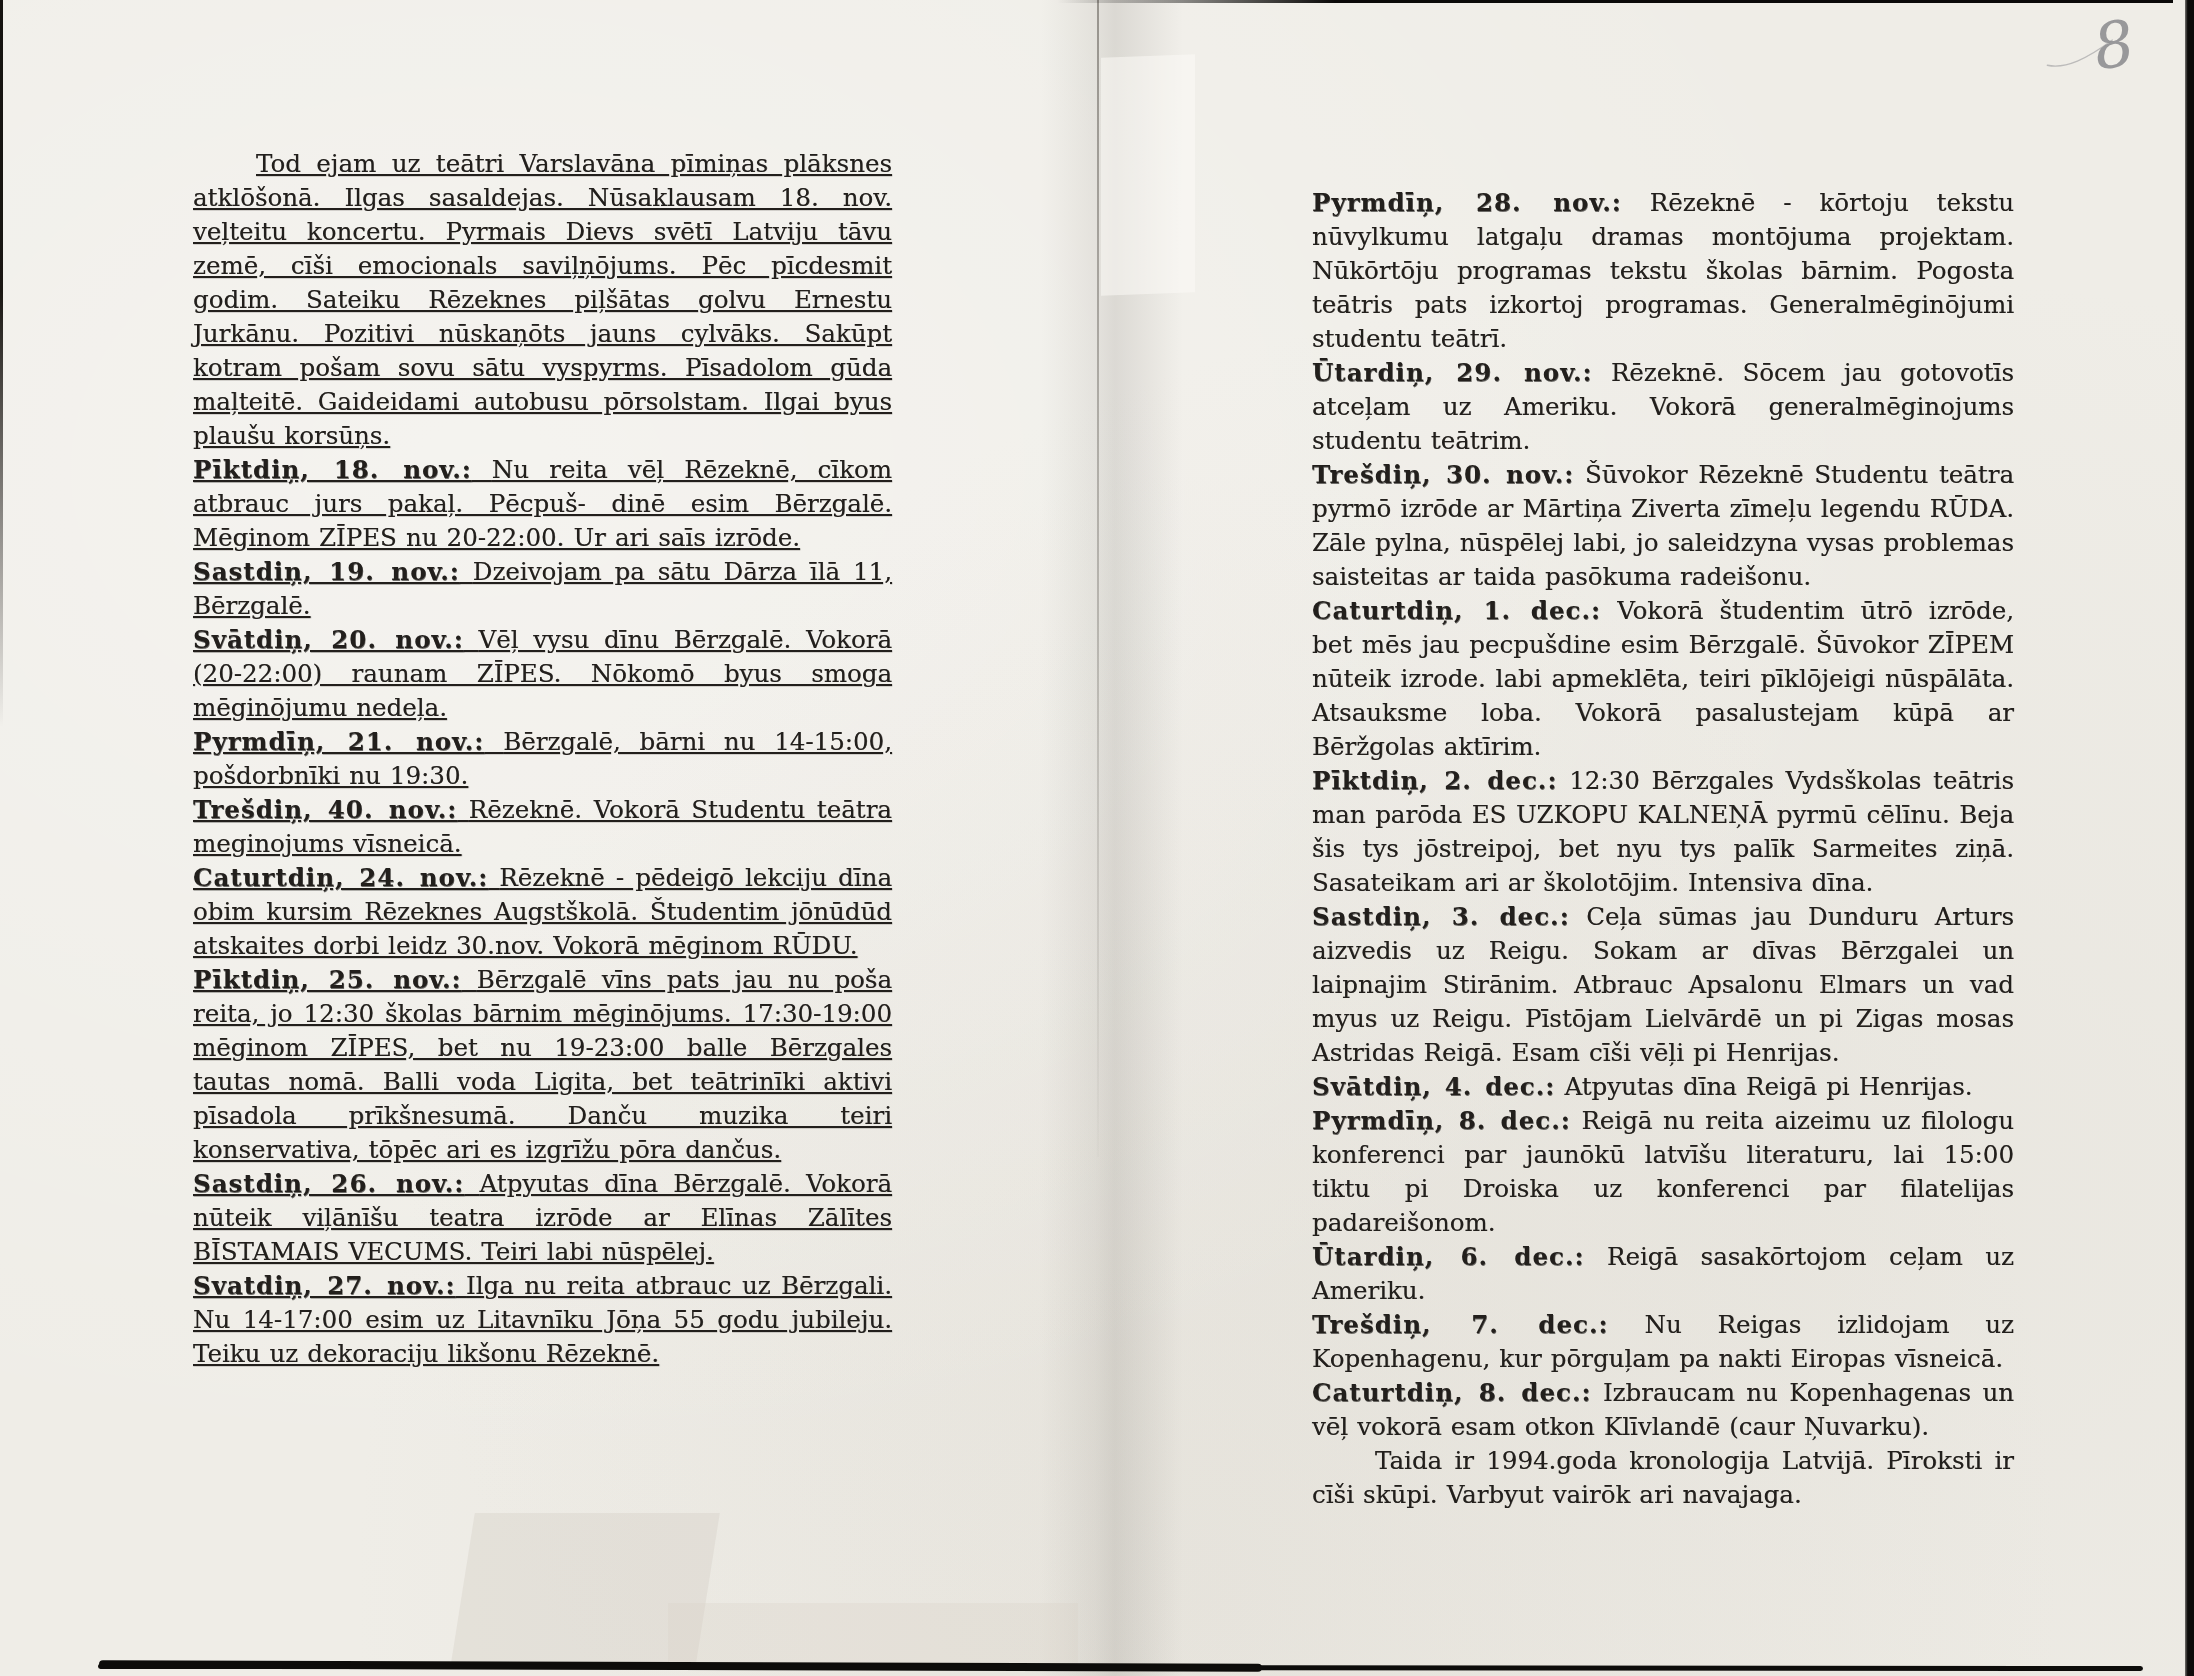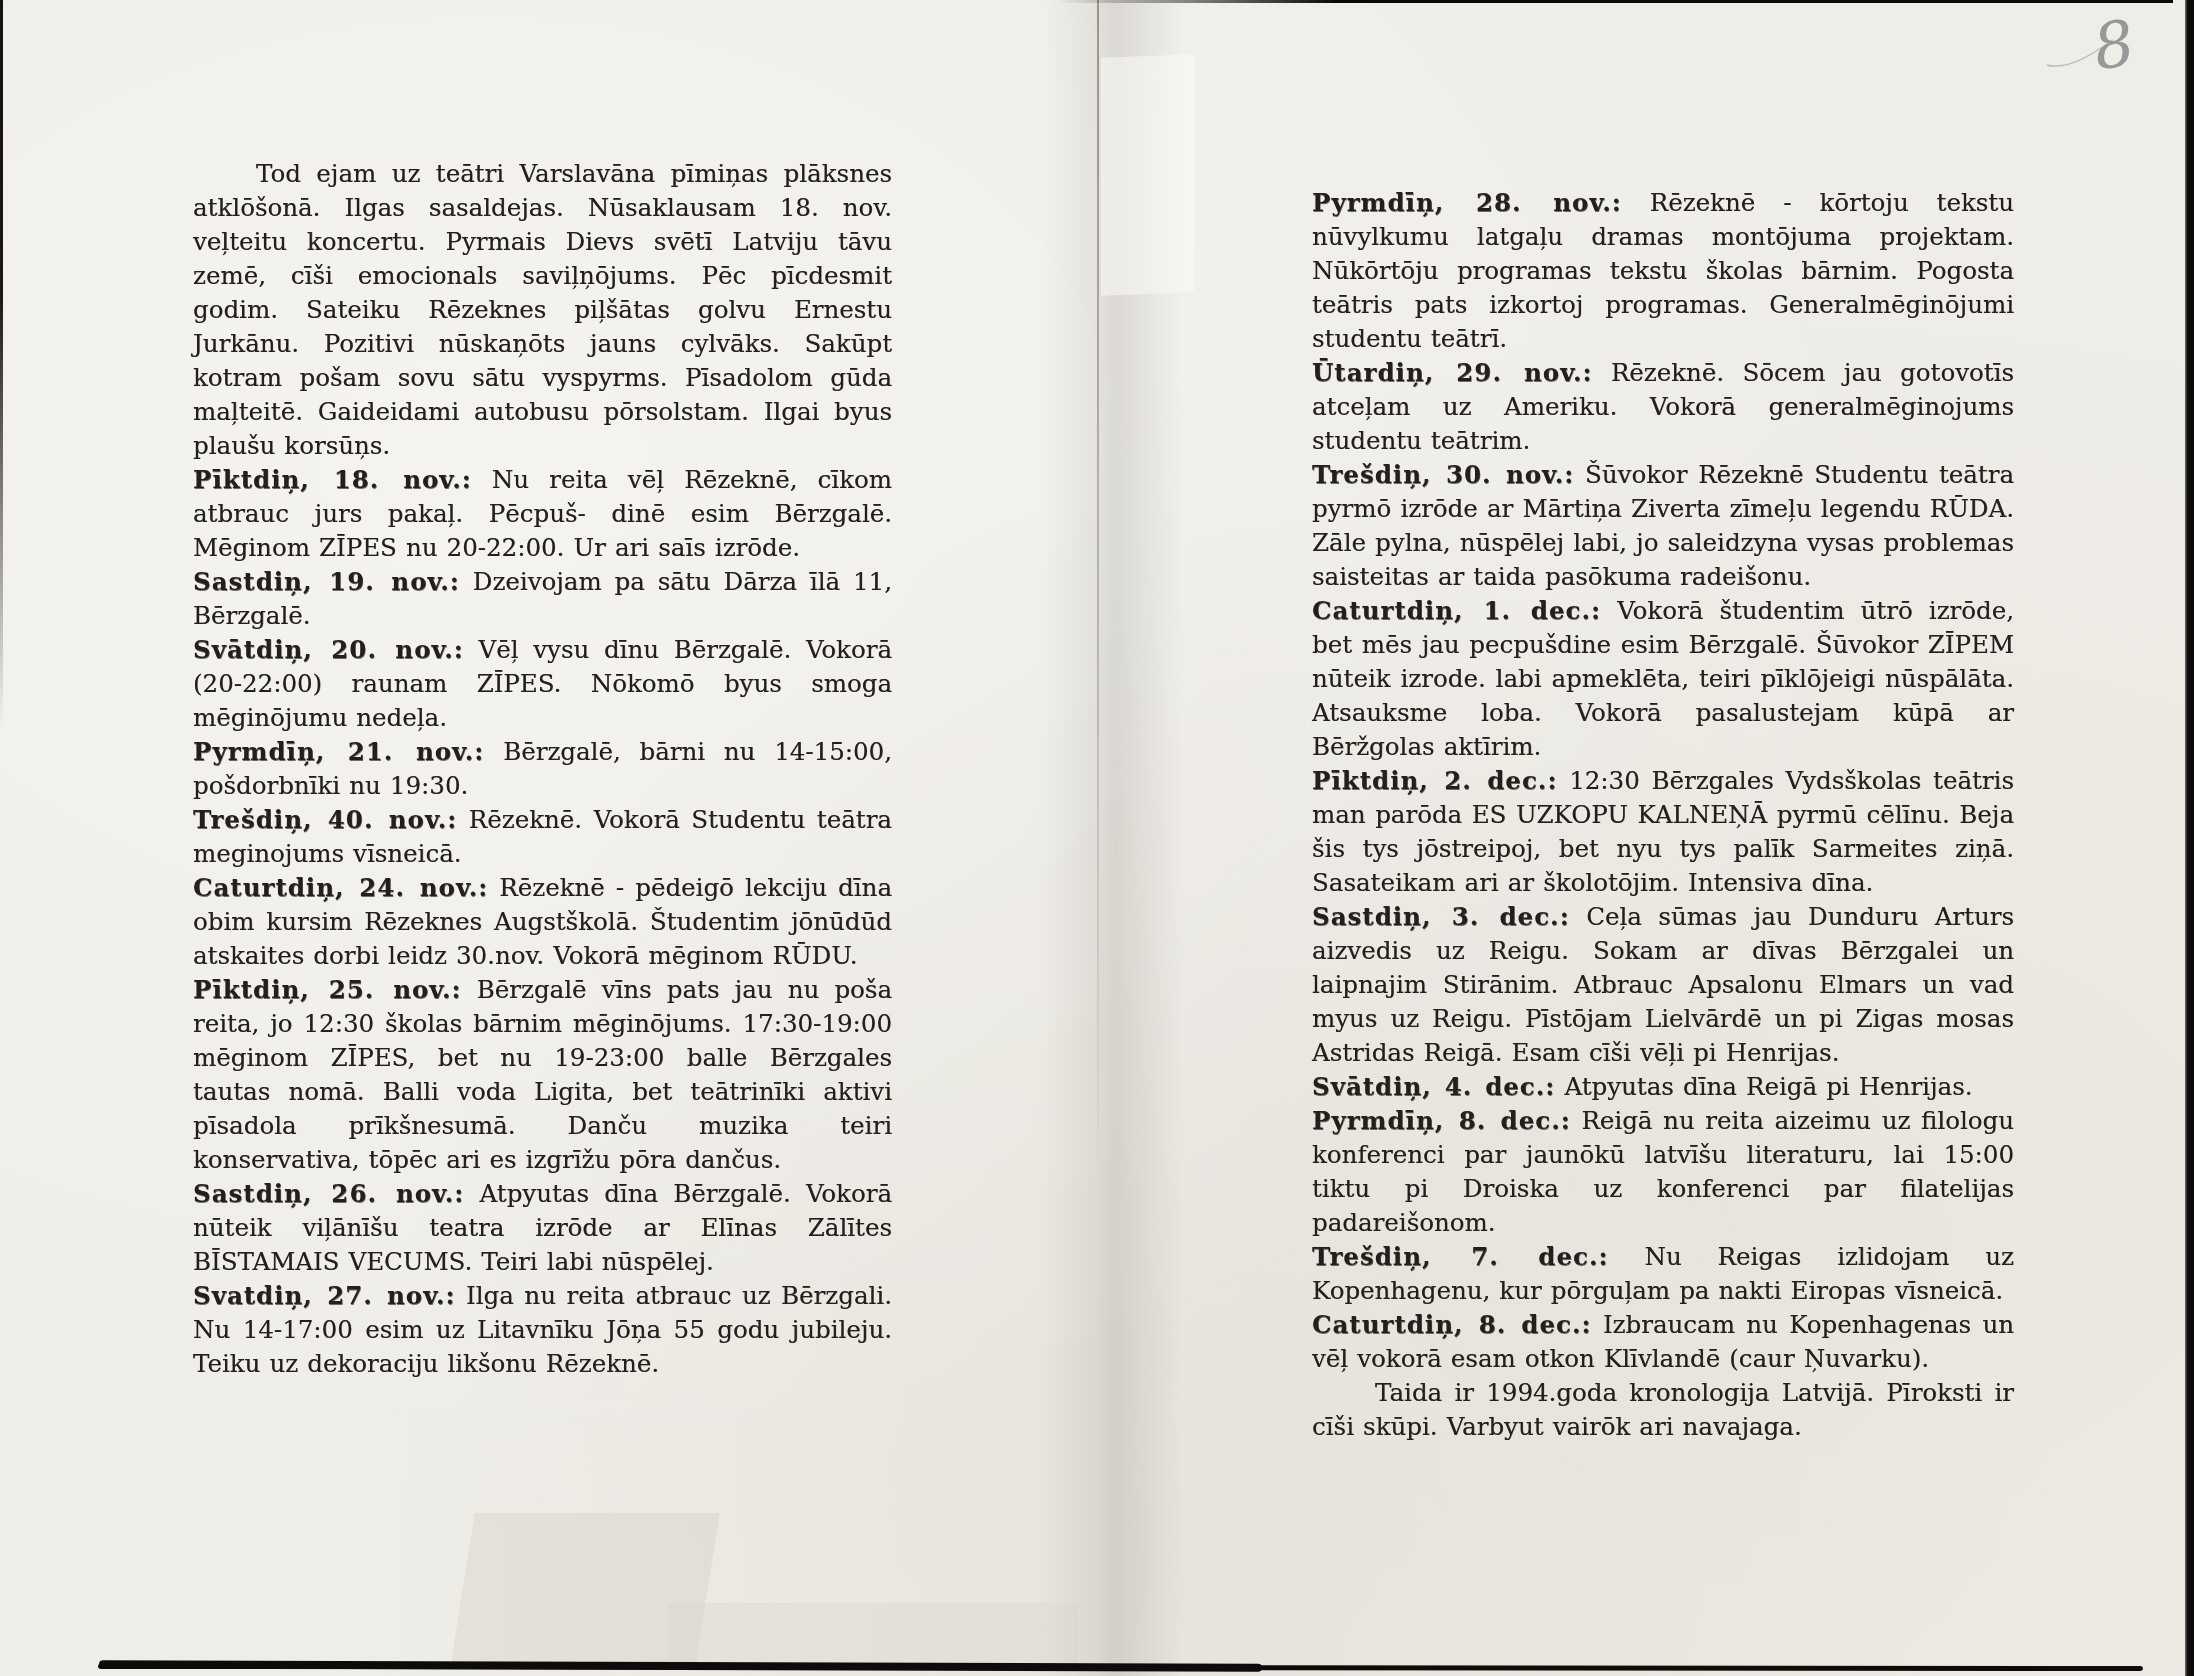--- a/index.html
+++ b/index.html
@@ -68,21 +68,21 @@
   
   .page-col {
     position: absolute;
     color: var(--ink);
     font-size: 24.5px;
     line-height: 34px;
     text-align: justify;
     text-shadow: 0.3px 0.3px 0.3px rgba(34,31,28,0.55);
     word-spacing: 1.3px;
   }
-  .col-left  { left: 193px;  top: 157px; width: 699px; }
+  .col-left  { left: 193px;  top: 147px; width: 699px; text-decoration: underline; }
   .col-right { left: 1312px; top: 186px; width: 702px; }
   .entry { margin: 0; }
   .entry.indent { text-indent: 63px; }
   .day {
     font-weight: bold;
     letter-spacing: 1px;
     word-spacing: 3.3px;
     text-shadow: 0.5px 0.5px 0.4px rgba(20,18,16,0.6);
   }
   
@@ -125,20 +125,21 @@
     </div>
   <div class="page-col col-right">
       <p class="entry"><strong class="day">Pyrmdīņ, 28. nov.:</strong> <span>Rēzeknē - kōrtoju tekstu nūvylkumu latgaļu dramas montōjuma projektam. Nūkōrtōju programas tekstu školas bārnim. Pogosta teātris pats izkortoj programas. Generalmēginōjumi studentu teātrī.</span></p>
       <p class="entry"><strong class="day">Ūtardiņ, 29. nov.:</strong> <span>Rēzeknē. Sōcem jau gotovotīs atceļam uz Ameriku. Vokorā generalmēginojums studentu teātrim.</span></p>
       <p class="entry"><strong class="day">Trešdiņ, 30. nov.:</strong> <span>Šūvokor Rēzeknē Studentu teātra pyrmō izrōde ar Mārtiņa Ziverta zīmeļu legendu RŪDA. Zāle pylna, nūspēlej labi, jo saleidzyna vysas problemas saisteitas ar taida pasōkuma radeišonu.</span></p>
       <p class="entry"><strong class="day">Caturtdiņ, 1. dec.:</strong> <span>Vokorā študentim ūtrō izrōde, bet mēs jau pecpušdine esim Bērzgalē. Šūvokor ZĪPEM nūteik izrode. labi apmeklēta, teiri pīklōjeigi nūspālāta. Atsauksme loba.  Vokorā pasalustejam kūpā ar Bēržgolas aktīrim.</span></p>
       <p class="entry"><strong class="day">Pīktdiņ, 2. dec.:</strong> <span>12:30 Bērzgales Vydsškolas teātris man parōda ES UZKOPU KALNEŅĀ pyrmū cēlīnu. Beja šis tys jōstreipoj, bet nyu tys palīk Sarmeites ziņā. Sasateikam ari ar školotōjim. Intensiva dīna.</span></p>
       <p class="entry"><strong class="day">Sastdiņ, 3. dec.:</strong> <span>Ceļa sūmas jau Dunduru Arturs aizvedis uz Reigu. Sokam ar dīvas Bērzgalei un laipnajim Stirānim. Atbrauc Apsalonu Elmars un vad myus uz Reigu. Pīstōjam Lielvārdē un pi Zigas mosas Astridas Reigā. Esam cīši vēļi pi Henrijas.</span></p>
       <p class="entry"><strong class="day">Svātdiņ, 4. dec.:</strong> <span>Atpyutas dīna Reigā pi Henrijas.</span></p>
       <p class="entry"><strong class="day">Pyrmdīņ, 8. dec.:</strong> <span>Reigā nu reita aizeimu uz filologu konferenci par jaunōkū latvīšu literaturu, lai 15:00 tiktu pi Droiska uz konferenci par filatelijas padareišonom.</span></p>
+      <p class="entry"><strong class="day">Ūtardiņ, 6. dec.:</strong> <span>Reigā sasakōrtojom ceļam uz Ameriku.</span></p>
       <p class="entry"><strong class="day">Trešdiņ, 7. dec.:</strong> <span>Nu Reigas izlidojam uz Kopenhagenu, kur pōrguļam pa nakti Eiropas vīsneicā.</span></p>
       <p class="entry"><strong class="day">Caturtdiņ, 8. dec.:</strong> <span>Izbraucam nu Kopenhagenas un vēļ vokorā esam otkon Klīvlandē (caur Ņuvarku).</span></p>
       <p class="entry indent"><span>Taida ir 1994.goda kronologija Latvijā. Pīroksti ir cīši skūpi. Varbyut vairōk ari navajaga.</span></p>
     </div>
 
   <svg class="pencil-swash" viewBox="0 0 110 60">
     <path d="M2 50 C 30 56, 62 40, 100 12" fill="none" stroke="#9a9a9c" stroke-width="2" stroke-linecap="round" opacity="0.6"></path>
   </svg>
   <div class="pencil-eight">8</div>
 

